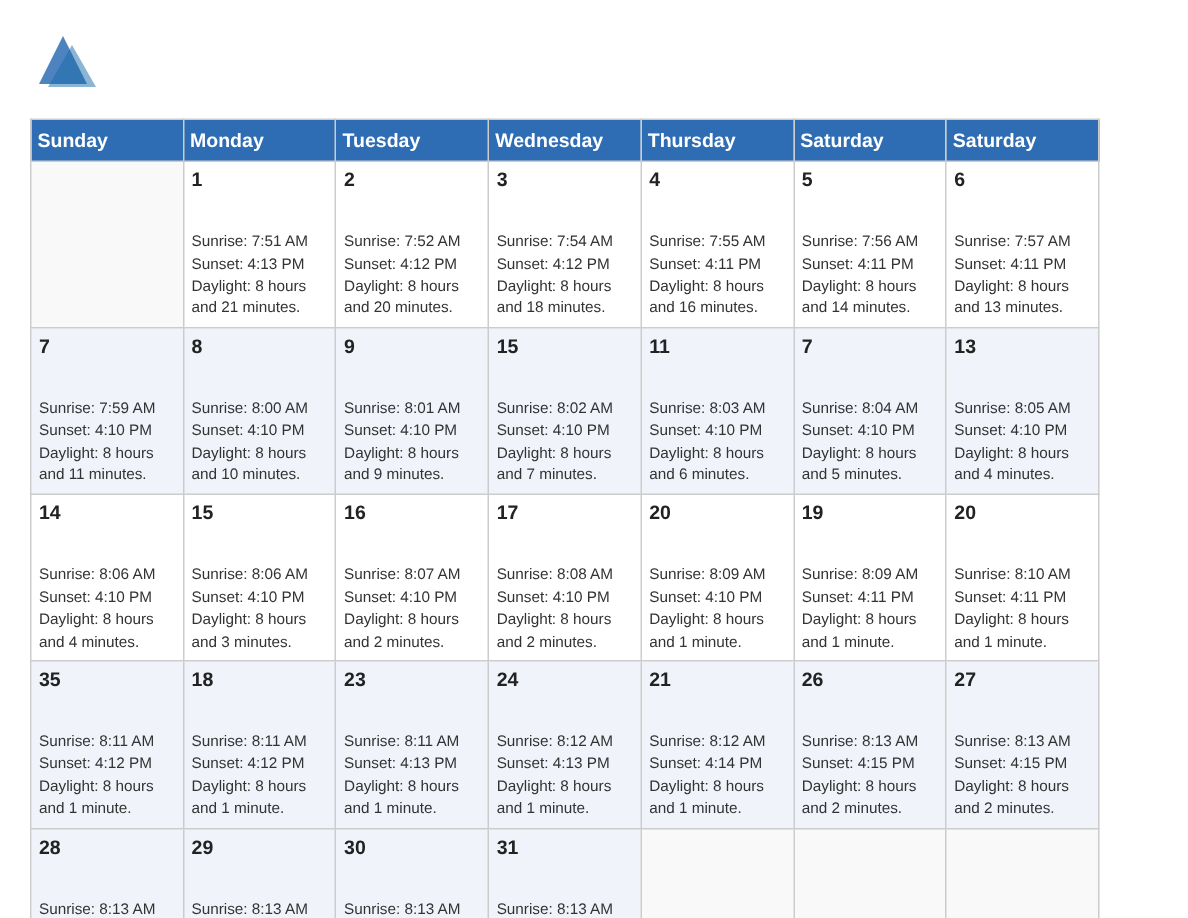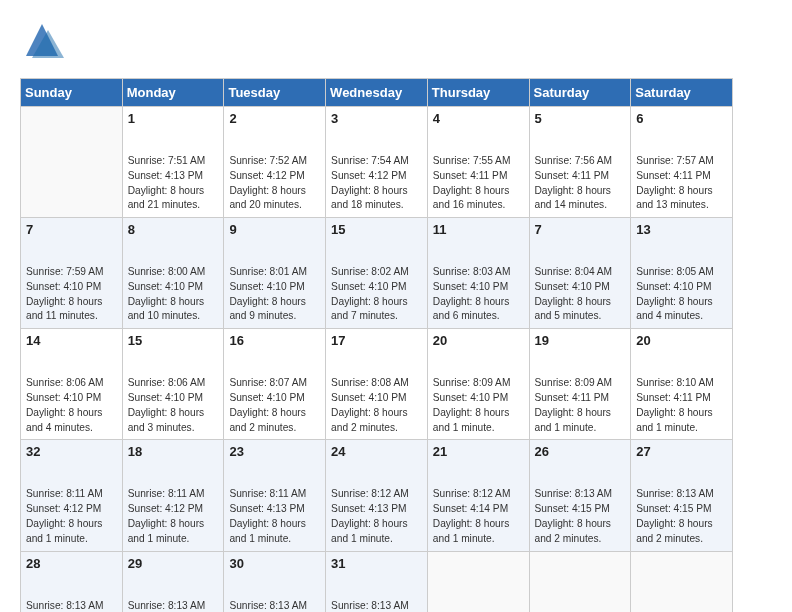--- a/index.html
+++ b/index.html
@@ -217,21 +217,21 @@
             <span class="day-num">19</span>
             <div class="cell-text">Sunrise: 8:09 AM<br>Sunset: 4:11 PM<br>Daylight: 8 hours<br>and 1 minute.</div>
           </td>
           <td>
             <span class="day-num">20</span>
             <div class="cell-text">Sunrise: 8:10 AM<br>Sunset: 4:11 PM<br>Daylight: 8 hours<br>and 1 minute.</div>
           </td>
         </tr>
         <tr class="row-even">
           <td>
-            <span class="day-num">32</span>
+            <span class="day-num">35</span>
             <div class="cell-text">Sunrise: 8:11 AM<br>Sunset: 4:12 PM<br>Daylight: 8 hours<br>and 1 minute.</div>
           </td>
           <td>
             <span class="day-num">18</span>
             <div class="cell-text">Sunrise: 8:11 AM<br>Sunset: 4:12 PM<br>Daylight: 8 hours<br>and 1 minute.</div>
           </td>
           <td>
             <span class="day-num">23</span>
             <div class="cell-text">Sunrise: 8:11 AM<br>Sunset: 4:13 PM<br>Daylight: 8 hours<br>and 1 minute.</div>
           </td>

